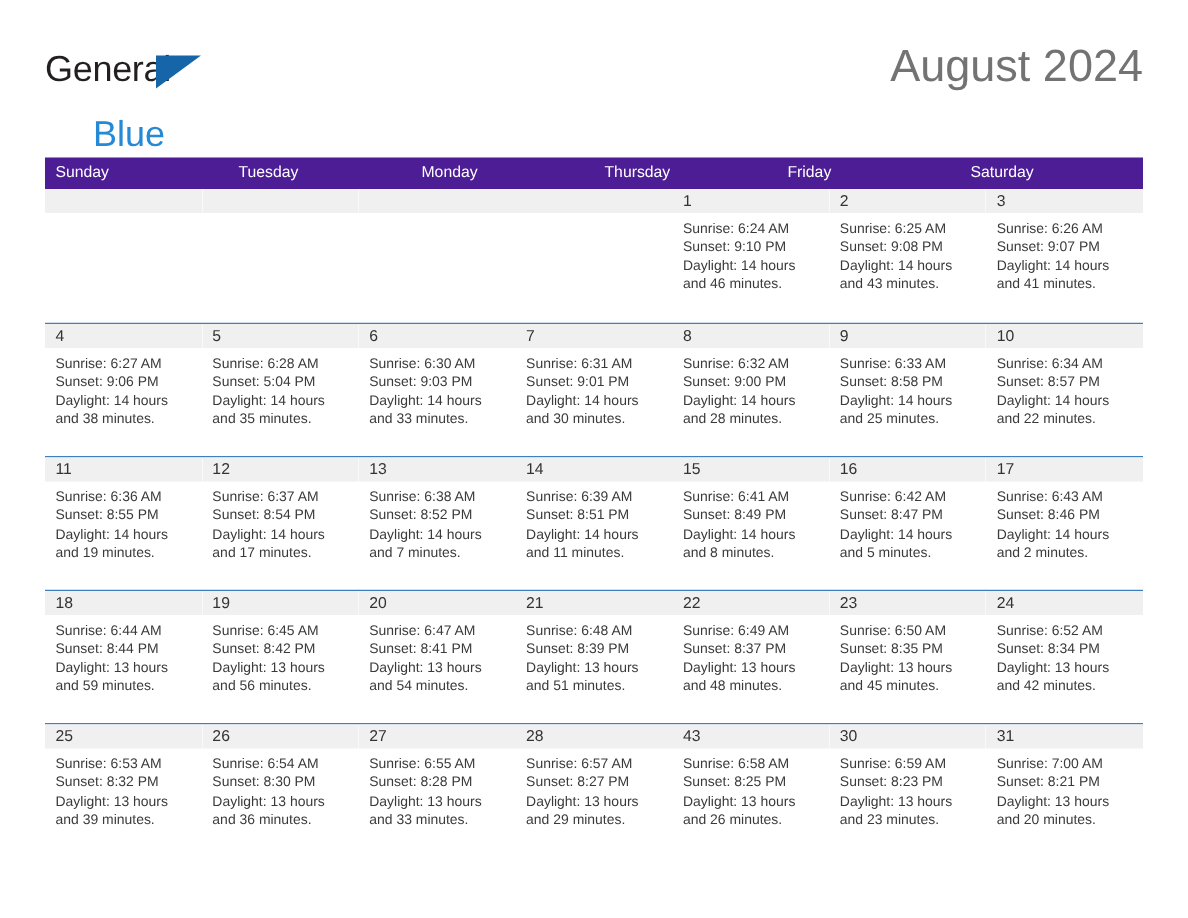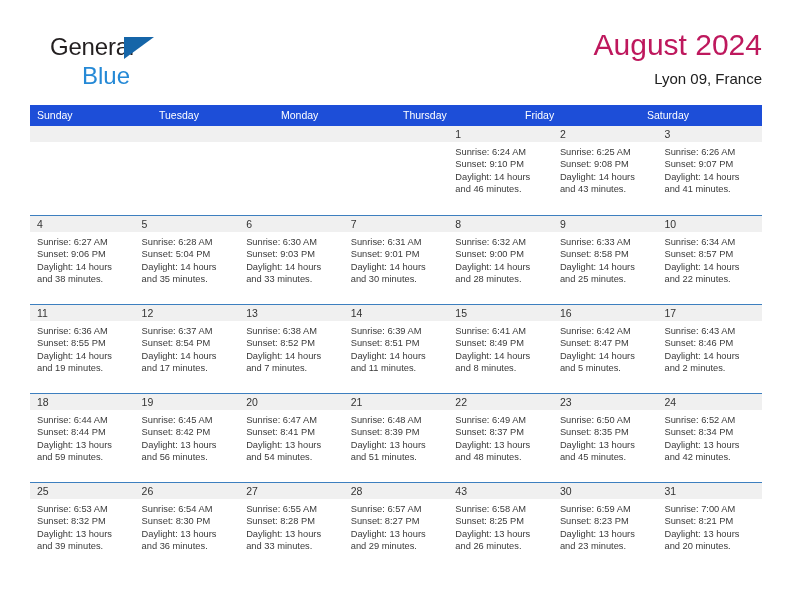--- a/index.html
+++ b/index.html
@@ -17,21 +17,21 @@
   }
 
   
   .topbar {
     position: absolute;
     left: 30px; top: 28px;
     width: 732px; height: 70px;
   }
   .logo {
     position: absolute;
-    left: 20px; top: 6px;
+    left: 0; top: 6px;
     width: 220px;
   }
   .logo-line1 {
     position: relative;
     font-size: 24px;
     color: #231f20;
     letter-spacing: -0.2px;
     line-height: 26px;
     height: 26px;
     white-space: nowrap;
@@ -41,51 +41,51 @@
     left: 74px; top: 3px;
     width: 0; height: 0;
     border-left: 30px solid #1565a8;
     border-bottom: 22px solid transparent;
   }
   .logo-line2 {
     font-size: 24px;
     color: #2589d6;
     line-height: 24px;
     margin-left: 32px;
-    margin-top: 4px;
+    margin-top: 18px;
   }
   .title-wrap {
     position: absolute;
     right: 0; top: 0;
     text-align: right;
   }
   .cal-title {
     font-size: 30px;
-    color: #be185d;
+    color: #737373;
     line-height: 34px;
     font-weight: normal;
     white-space: nowrap;
   }
   .cal-subtitle {
     font-size: 15px;
     color: #202020;
     line-height: 20px;
     margin-top: 7px;
     white-space: nowrap;
   }
 
   
   .calendar {
     position: absolute;
     left: 30px; top: 105px;
     width: 732px;
   }
   .weekdays {
     display: flex;
-    background: #1d4ed8;
+    background: #4c1d95;
     height: 21px;
   }
   .weekday {
     flex: 1 1 0;
     color: #ffffff;
     font-size: 10.5px;
     line-height: 21px;
     padding-left: 7px;
     white-space: nowrap;
     overflow: hidden;
@@ -129,21 +129,20 @@
     <div class="logo">
       <div class="logo-line1">
         <span>General</span>
         <span class="logo-tri"></span>
       </div>
       <div class="logo-line2">Blue</div>
     </div>
 
     <div class="title-wrap">
       <div class="cal-title">August 2024</div>
-      <div class="cal-subtitle">Lyon 09, France</div>
     </div>
 
   </div>
 
   <div class="calendar">
     <div class="weekdays" id="weekday-row">
         <div class="weekday">Sunday</div>
         <div class="weekday">Tuesday</div>
         <div class="weekday">Monday</div>
         <div class="weekday">Thursday</div>

